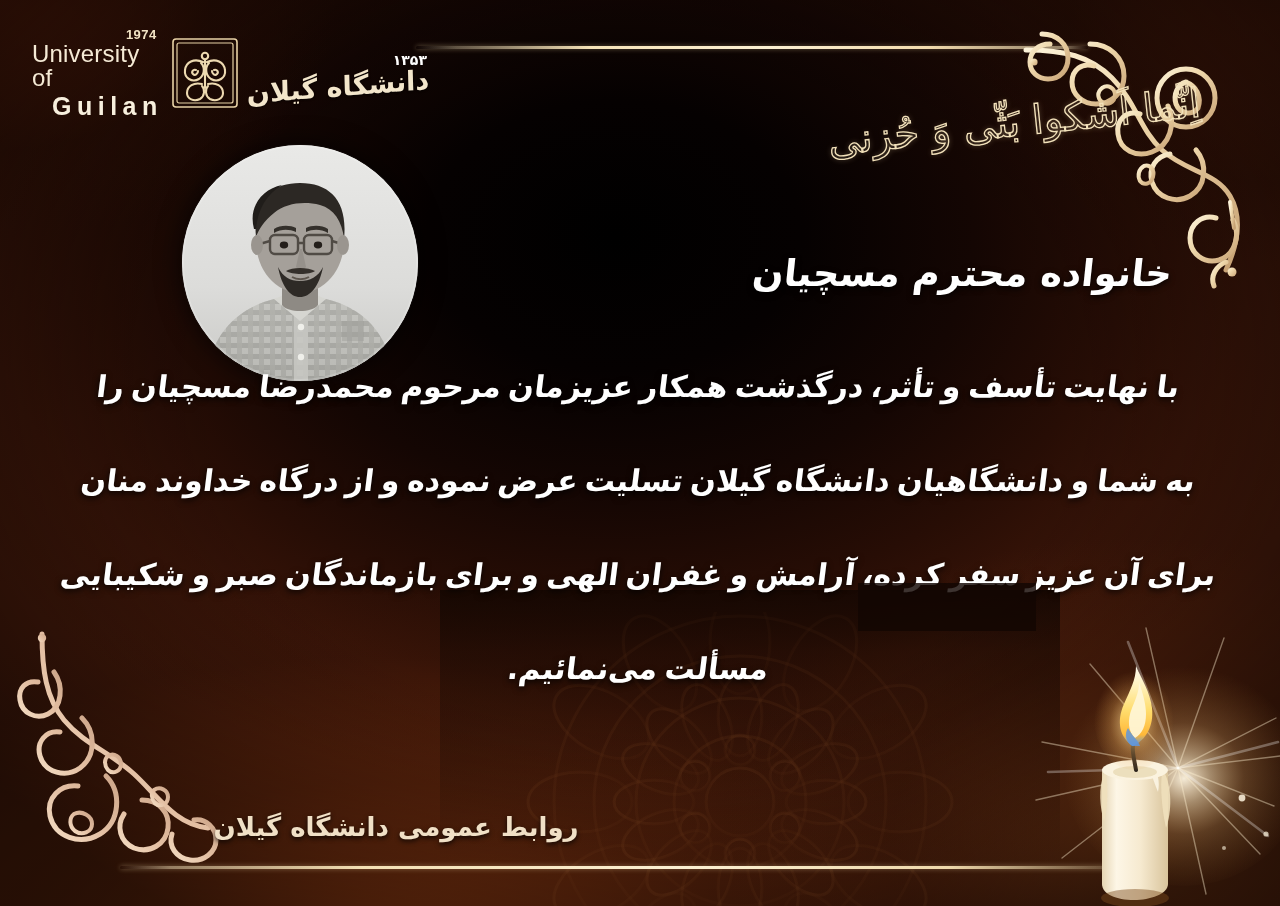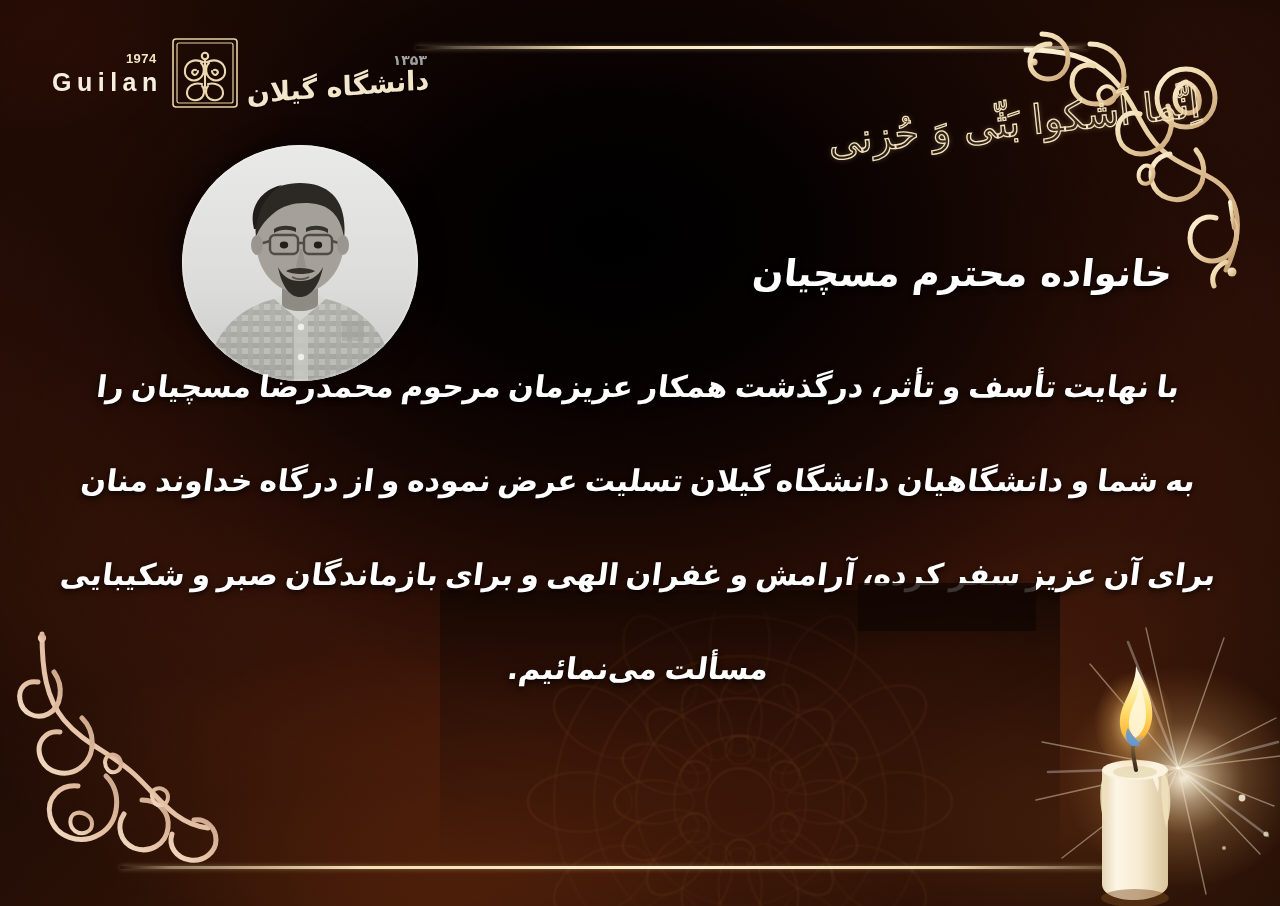--- a/index.html
+++ b/index.html
@@ -146,21 +146,21 @@
   .logo-mark {
     width:70px; height:74px; margin:0 7px;
     flex:0 0 auto; position:relative;
   }
   .logo-mark svg { width:100%; height:100%; display:block; }
   .logo-fa-wrap {
     display:flex; flex-direction:column; align-items:flex-start;
     direction:rtl; position:relative; height:74px; justify-content:center;
   }
   .logo-year-fa {
-    font-size:14px; font-weight:700; color:#a3a3a3;
+    font-size:14px; font-weight:700; color:#ffffff;
     letter-spacing:1px; margin-bottom:-4px; margin-right:2px;
     font-family:"DejaVu Sans",sans-serif;
   }
   .logo-fa {
     font-family:"DejaVu Sans","Liberation Sans",sans-serif;
     font-size:27px; font-weight:700; color:#f3e6cb;
     letter-spacing:-0.5px;
     transform:skewX(-3deg) rotate(-4.5deg);
     transform-origin:right center;
     white-space:nowrap;
@@ -412,20 +412,21 @@
       </g>
       <g fill="url(#ogold2)">
         <circle cx="30" cy="10" r="4.2"></circle>
       </g>
     </svg>
   </div>
 
   <div class="logo-block">
     <div class="logo-en">
       <span class="logo-year-en">1974</span>
+      <span class="logo-univ">University of</span>
       <span class="logo-guilan">Guilan</span>
     </div>
 
     <div class="logo-mark">
       <svg viewBox="0 0 70 74" xmlns="http://www.w3.org/2000/svg">
         <rect x="3" y="3" width="64" height="68" rx="3" fill="none" stroke="#e8d2a6" stroke-width="1.6"></rect>
         <rect x="7" y="7" width="56" height="60" rx="2" fill="none" stroke="#e8d2a6" stroke-width="1.2"></rect>
         <g fill="none" stroke="#edd9b0" stroke-width="2.1" stroke-linecap="round">
 
           <circle cx="35" cy="20" r="3.2"></circle>
@@ -625,14 +626,15 @@
       <path d="M105,124 C92,116 88,100 96,82 C102,68 108,58 108,44
                C114,58 122,70 124,86 C126,104 118,118 105,124 Z" fill="url(#flameg)"></path>
 
       <path d="M107,116 C100,110 99,98 104,86 C108,76 111,70 111,60
                C115,72 118,82 118,92 C118,104 114,112 107,116 Z" fill="#fff6d8" opacity="0.92"></path>
 
       <path d="M104,124 C98,120 96,112 100,106 C104,114 110,118 112,124 Z" fill="#5f97dc" opacity="0.85"></path>
     </svg>
   </div>
 
+  <div class="footer-sig">روابط عمومی دانشگاه گیلان</div>
 
 </div>
 
 </body></html>

